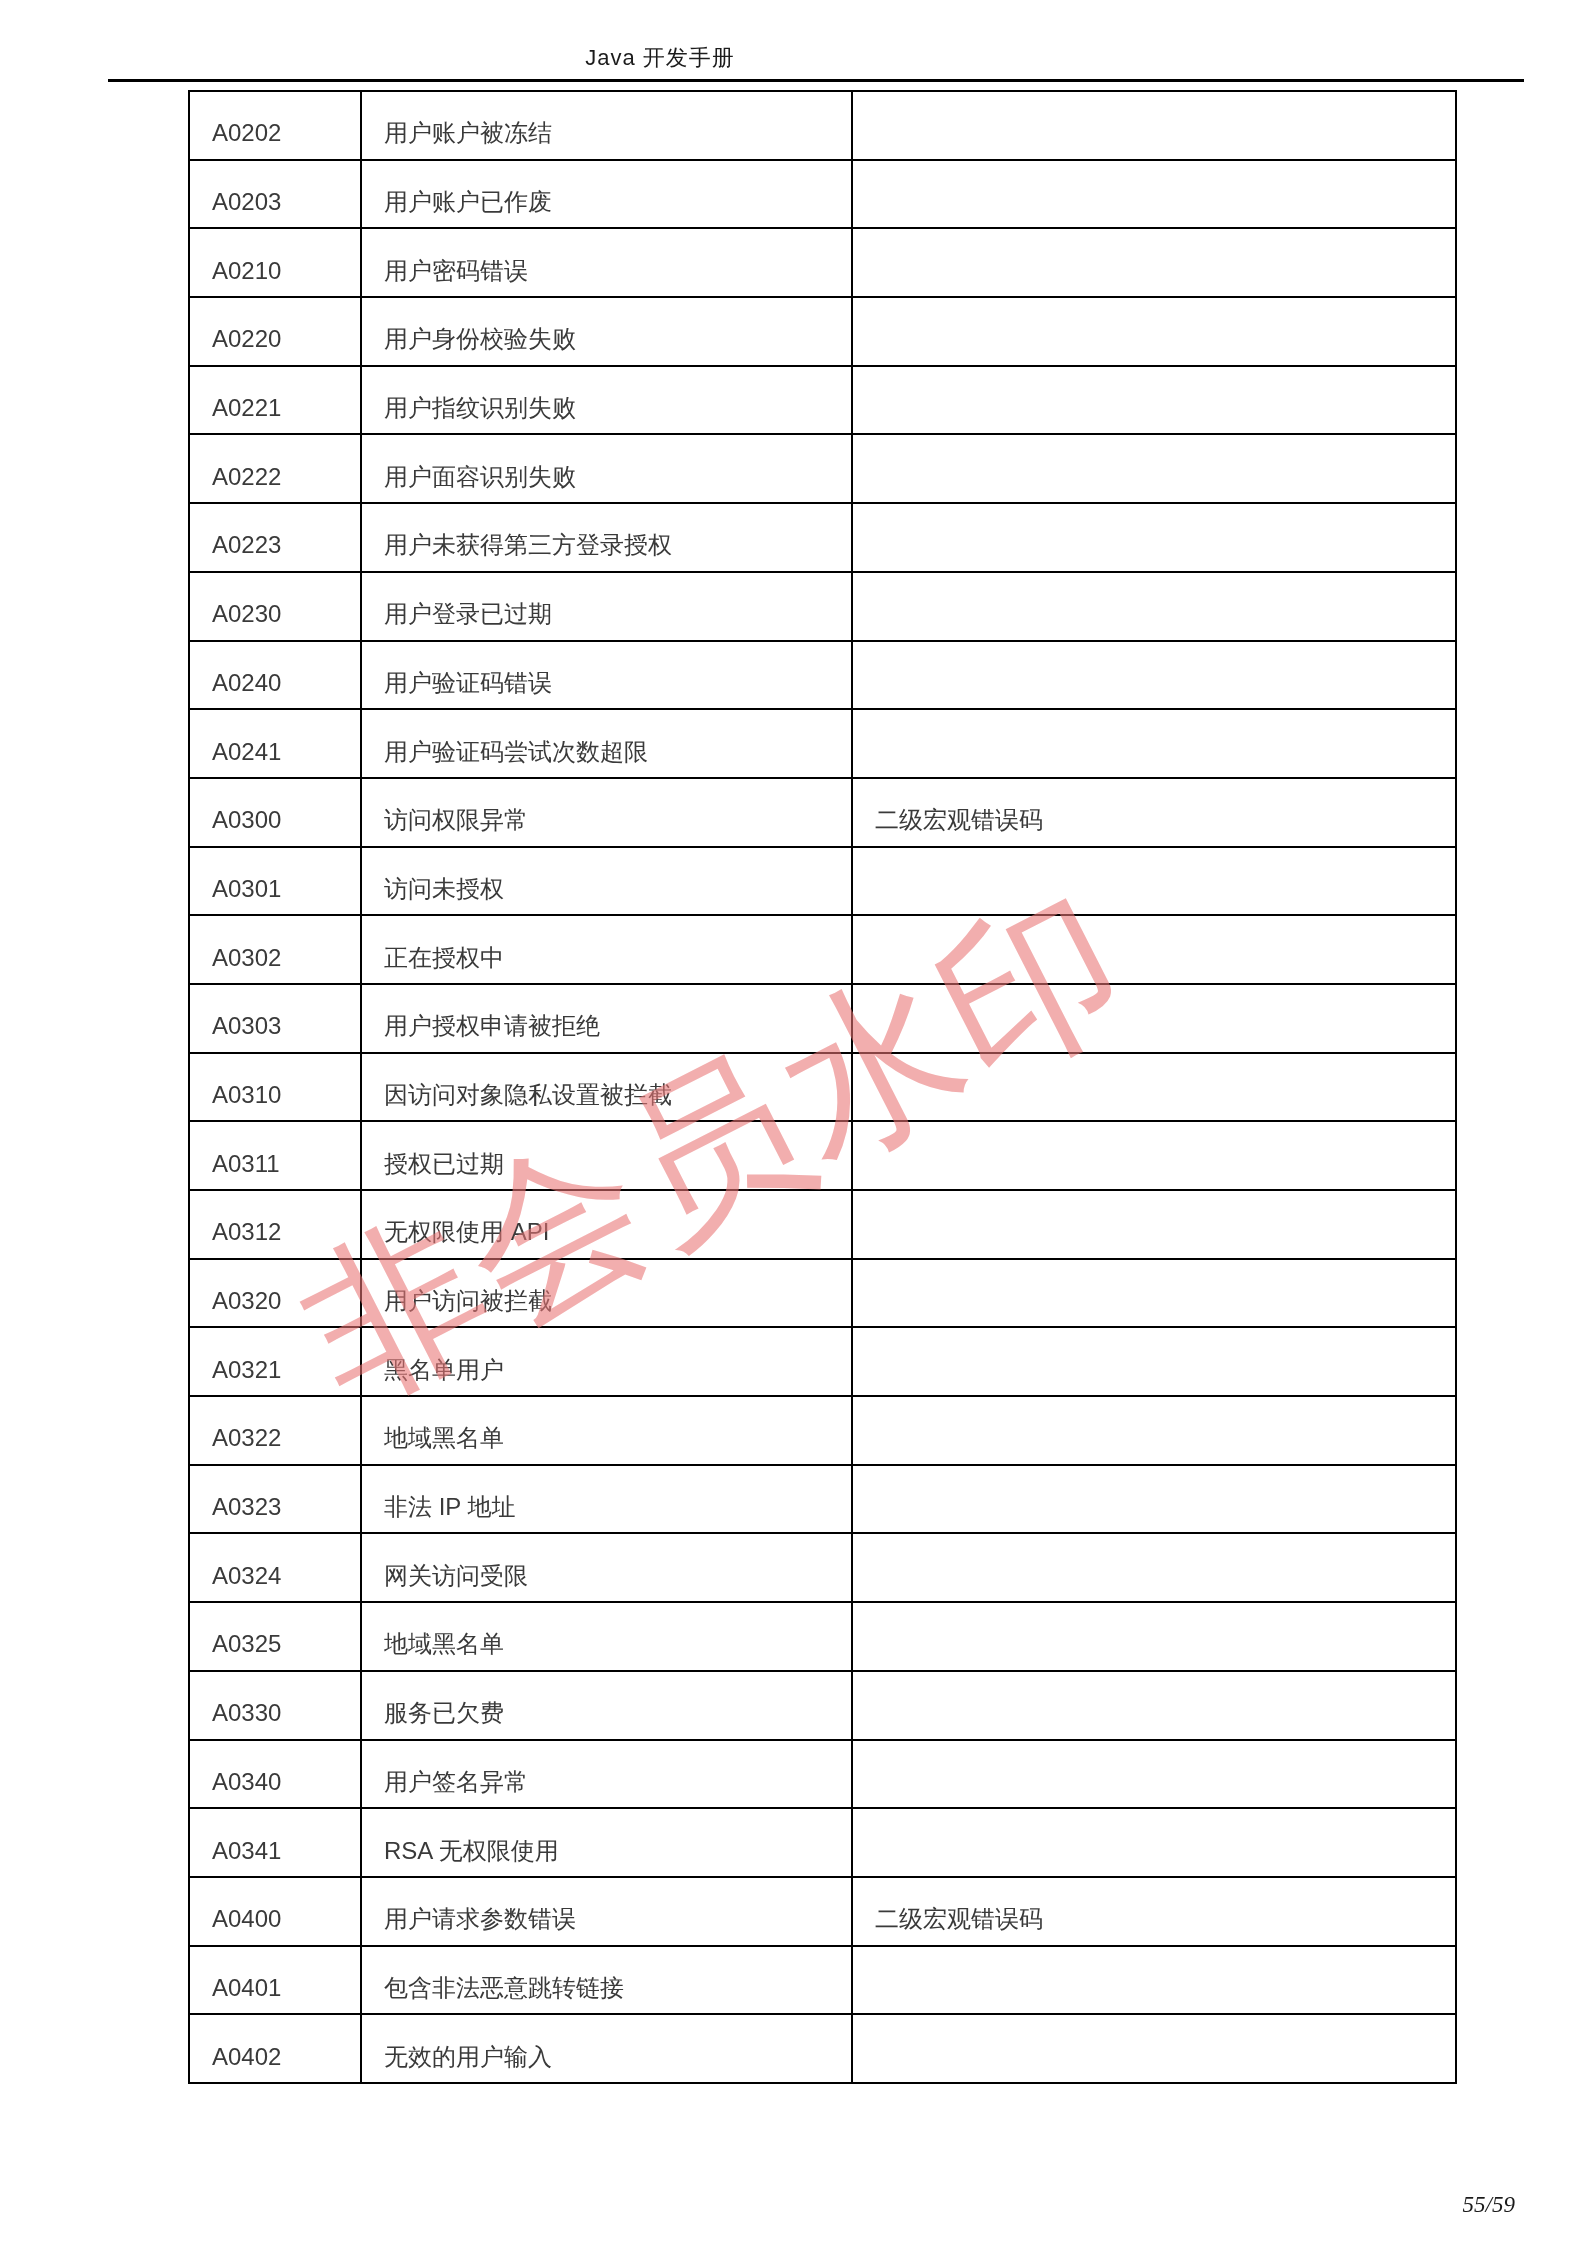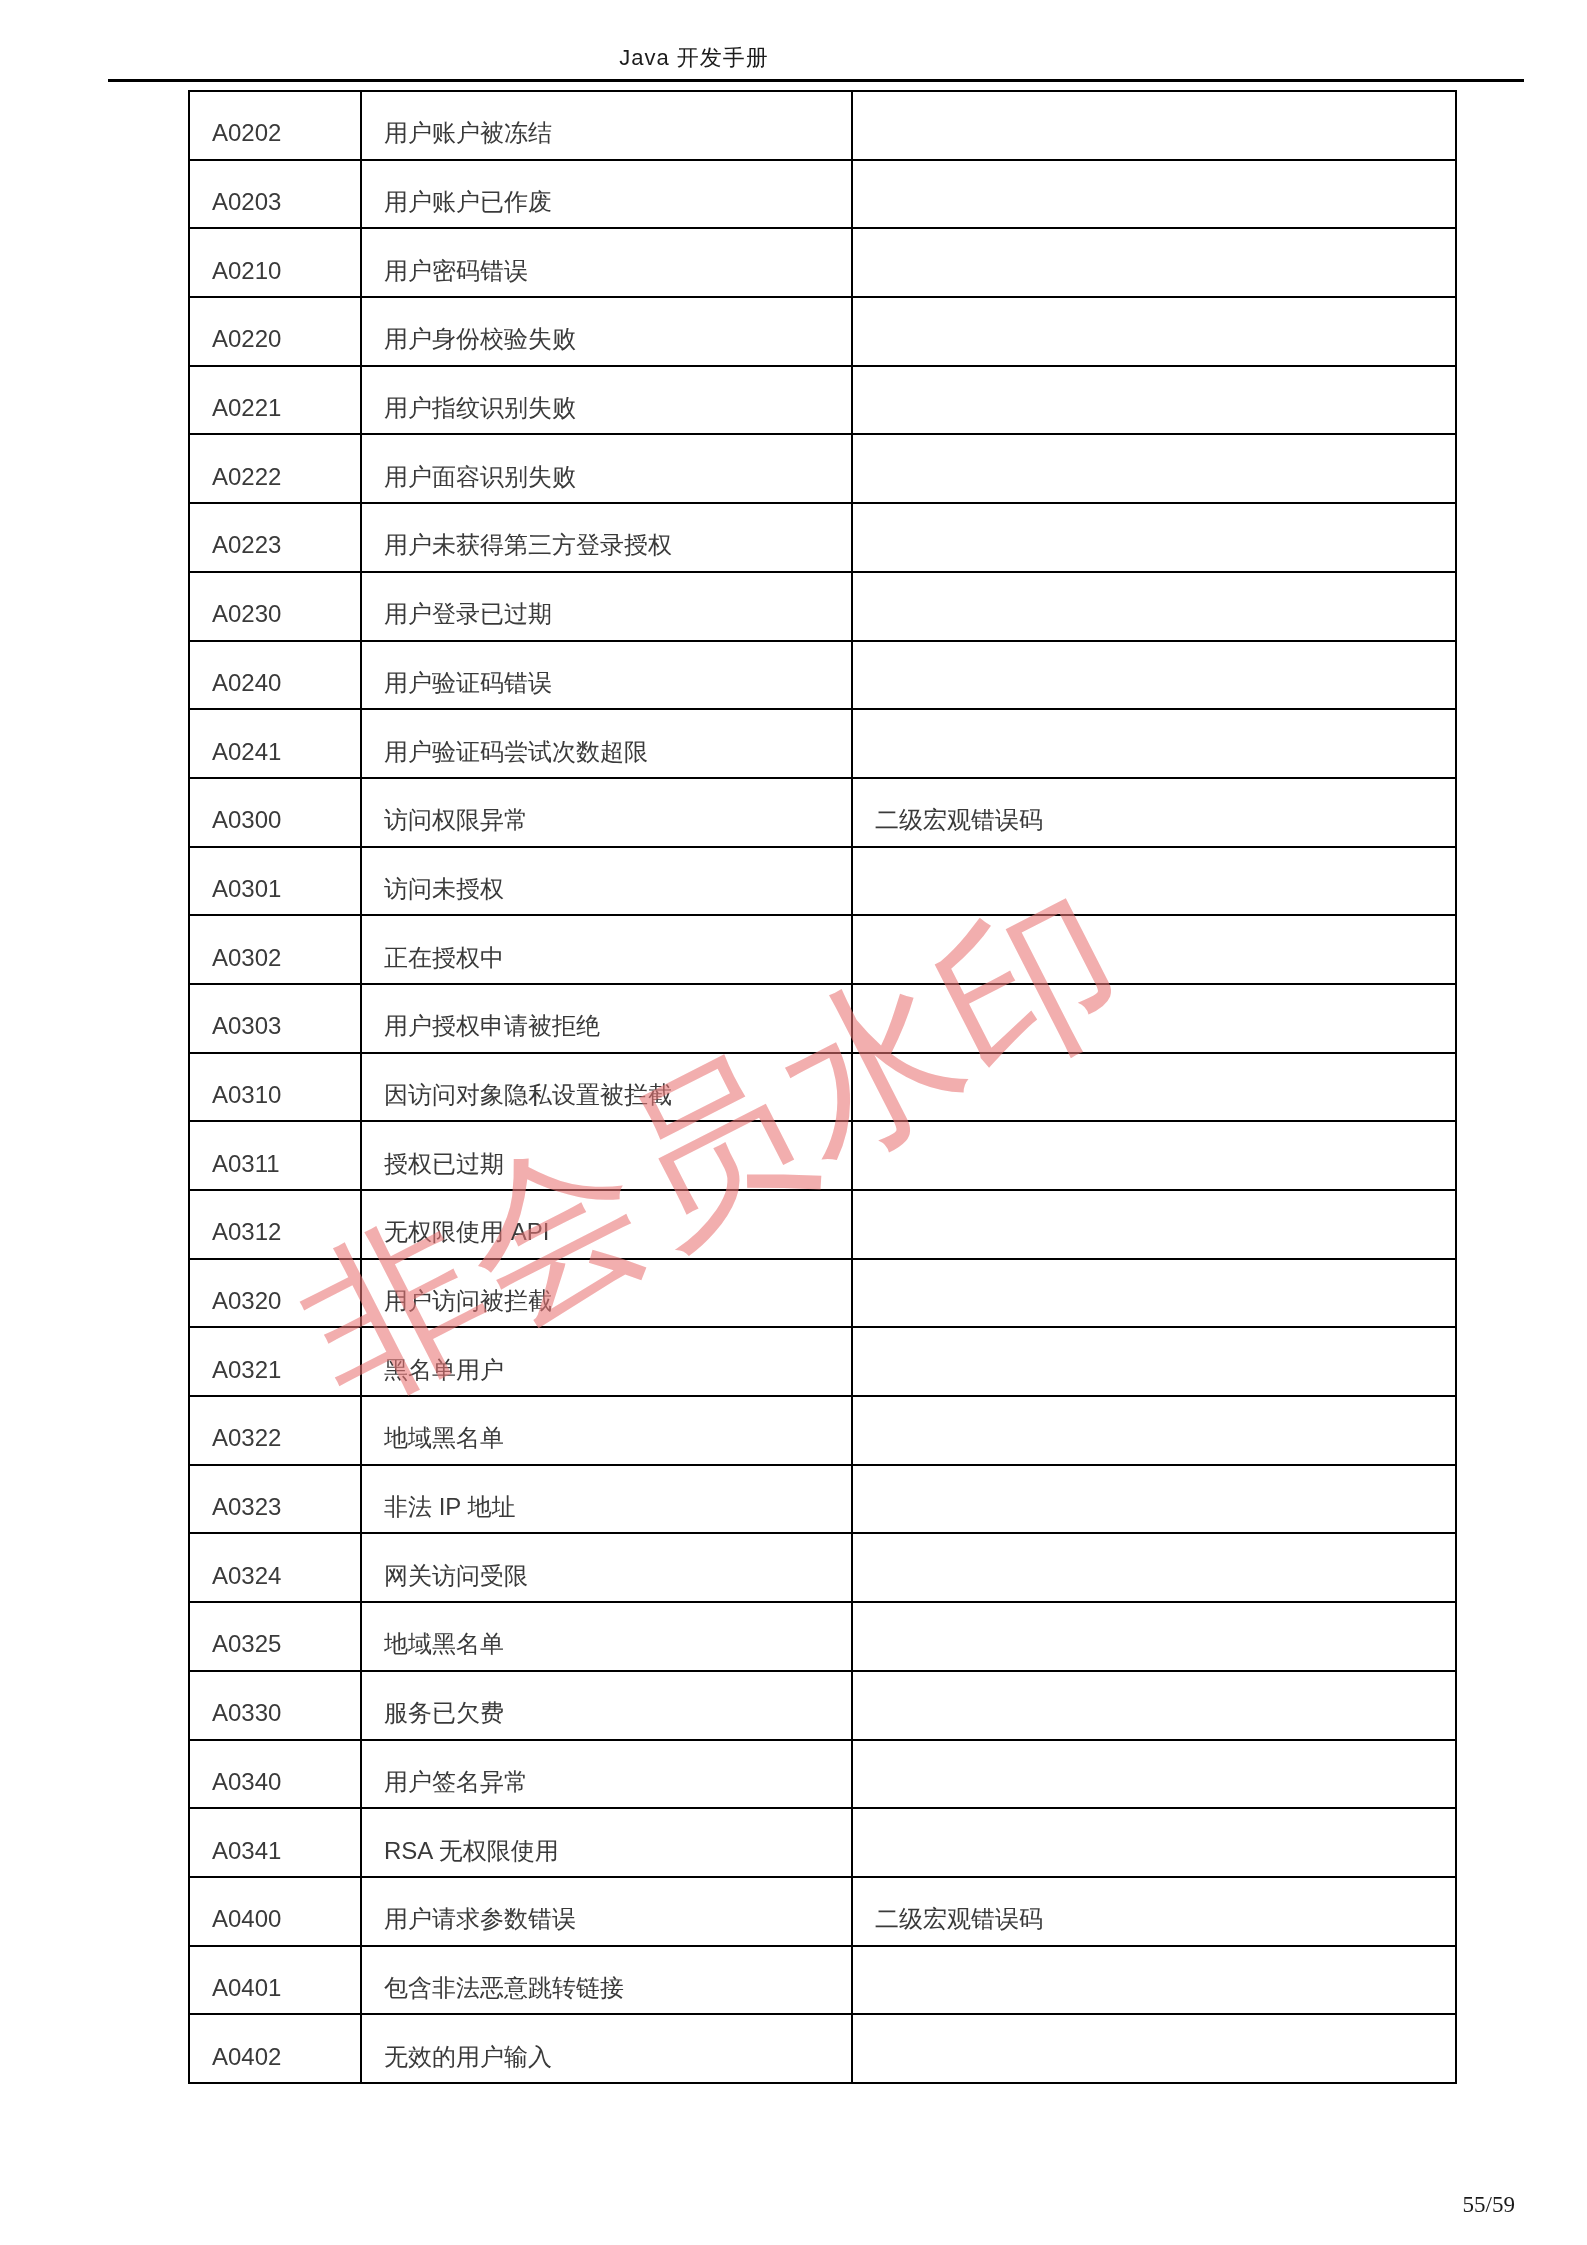--- a/index.html
+++ b/index.html
@@ -18,21 +18,20 @@
   .doc-title {
     position: absolute;
     top: 45px;
     left: 0;
     width: 1320px;
     text-align: center;
     font-size: 22px;
     letter-spacing: 1px;
     color: #1c1c1c;
     line-height: 26px;
-    margin-left: 34px;
   }
   .header-rule {
     position: absolute;
     top: 79px;
     left: 108px;
     width: 1416px;
     height: 3px;
     background: #000000;
   }
   table.err-table {
@@ -72,20 +71,21 @@
     pointer-events: none;
     z-index: 5;
   }
   .page-number {
     position: absolute;
     top: 2192px;
     right: 72px;
     font-family: "Liberation Serif", "DejaVu Serif", serif;
     font-size: 23px;
     color: #1a1a1a;
+    font-style: italic;
   }
 </style>
 </head>
 <body>
 
 <div class="page">
 
   <div class="doc-title">Java 开发手册</div>
 
   <div class="header-rule"></div>

